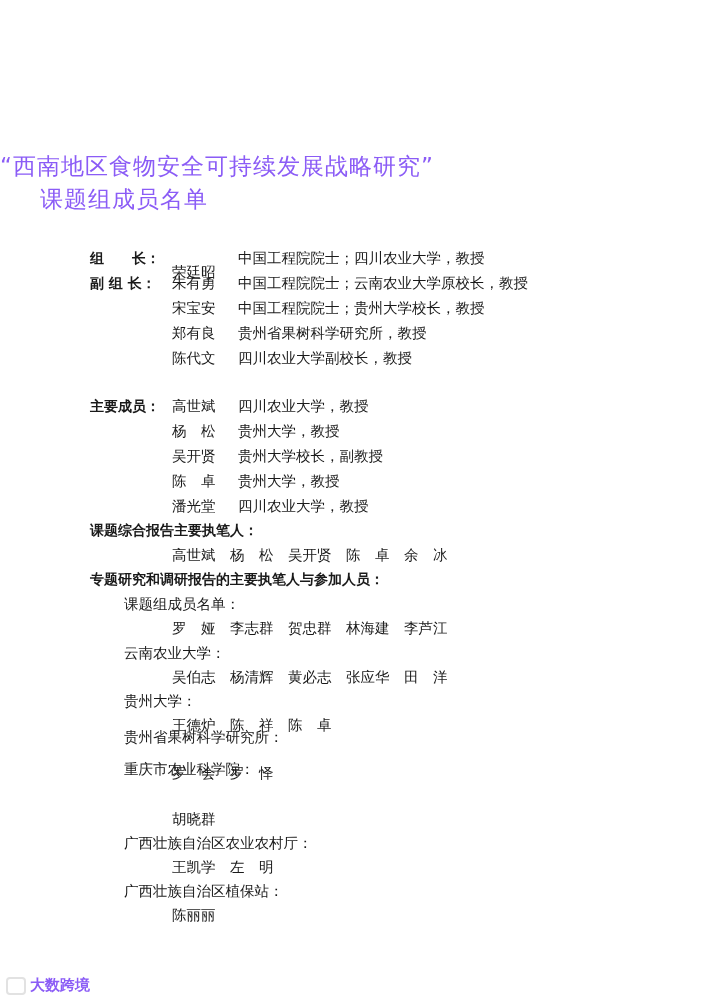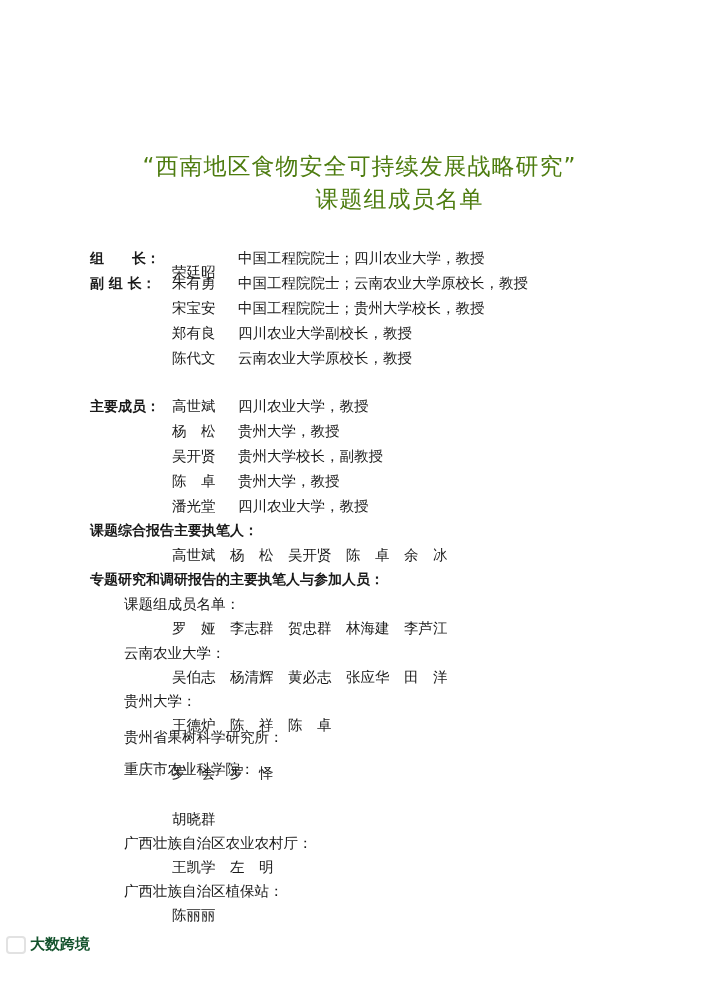--- a/index.html
+++ b/index.html
@@ -1,33 +1,33 @@
 <!DOCTYPE html>
 <html><head>
 <meta charset="utf-8">
 <style>
   html, body { margin: 0; padding: 0; }
   body {
     width: 719px; height: 1000px; background: #ffffff; position: relative; overflow: hidden;
     font-family: "DejaVu Serif", "Liberation Serif", serif; color: #1a1a1a;
   }
   .title {
-    position: absolute; left: 0; width: 719px; text-align: center;
-    font-family: "DejaVu Sans", "Liberation Sans", sans-serif; font-size: 23px; letter-spacing: 1px; color: #4d7c0f;
+    position: absolute; left: 0; width: 719px; 
+    font-family: "DejaVu Sans", "Liberation Sans", sans-serif; font-size: 23px; letter-spacing: 1px; color: #8b5cf6;
   }
   .t1 { top: 151px; }
   .t2 { top: 184px; margin-left: 40px; }
   .line { position: absolute; font-size: 14.5px; line-height: 18px; white-space: pre; }
   .bold { font-family: "DejaVu Sans", "Liberation Sans", sans-serif; font-weight: bold; font-size: 14px; }
   .role { left: 90px; width: 80px; }
   .name { left: 172px; width: 62px; }
   .desc { left: 238px; }
   .watermark {
-    position: absolute; left: 6px; top: 935px; font-family: "DejaVu Sans", sans-serif;
-    font-size: 15px; color: #14532d; font-weight: bold;
+    position: absolute; left: 6px; top: 976px; font-family: "DejaVu Sans", sans-serif;
+    font-size: 15px; color: #8b5cf6; font-weight: bold;
   }
   .wm-icon { display: inline-block; width: 16px; height: 14px; border: 2px solid #e2e2e2; border-radius: 4px; vertical-align: middle; margin-right: 4px; }
 </style>
 </head>
 <body>
 
 <div class="title t1">“西南地区食物安全可持续发展战略研究”</div>
 <div class="title t2">课题组成员名单</div>
 
 <div>
@@ -36,24 +36,24 @@
   <div class="line desc" style="top:249px">中国工程院院士；四川农业大学，教授</div>
 
   <div class="line bold role" style="top:274px">副 组 长：</div>
   <div class="line name" style="top:274px">朱有勇</div>
   <div class="line desc" style="top:274px">中国工程院院士；云南农业大学原校长，教授</div>
 
   <div class="line name" style="top:299px">宋宝安</div>
   <div class="line desc" style="top:299px">中国工程院院士；贵州大学校长，教授</div>
 
   <div class="line name" style="top:324px">郑有良</div>
-  <div class="line desc" style="top:324px">四川农业大学副校长，教授</div>
+  <div class="line desc" style="top:324px">贵州省果树科学研究所，教授</div>
 
   <div class="line name" style="top:349px">陈代文</div>
-  <div class="line desc" style="top:349px">云南农业大学原校长，教授</div>
+  <div class="line desc" style="top:349px">四川农业大学副校长，教授</div>
 </div>
 
 <div>
   <div class="line bold role" style="top:397px">主要成员：</div>
   <div class="line name" style="top:397px">高世斌</div>
   <div class="line desc" style="top:397px">四川农业大学，教授</div>
 
   <div class="line name" style="top:422px">杨　松</div>
   <div class="line desc" style="top:422px">贵州大学，教授</div>
 

